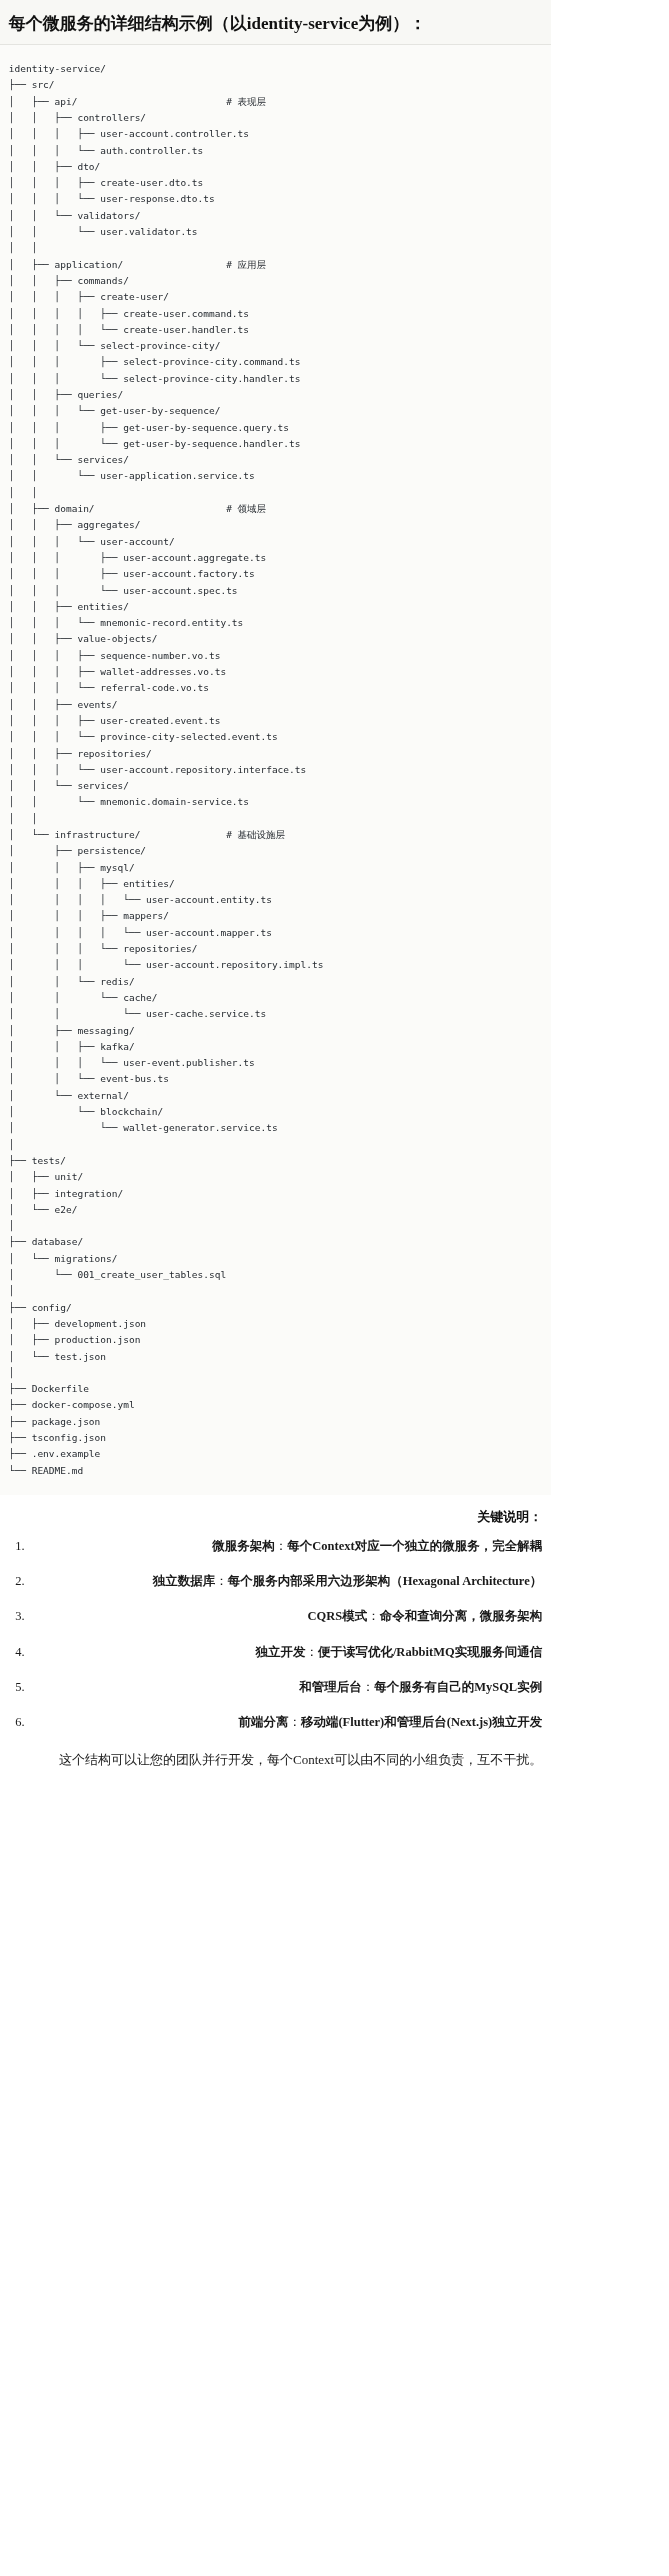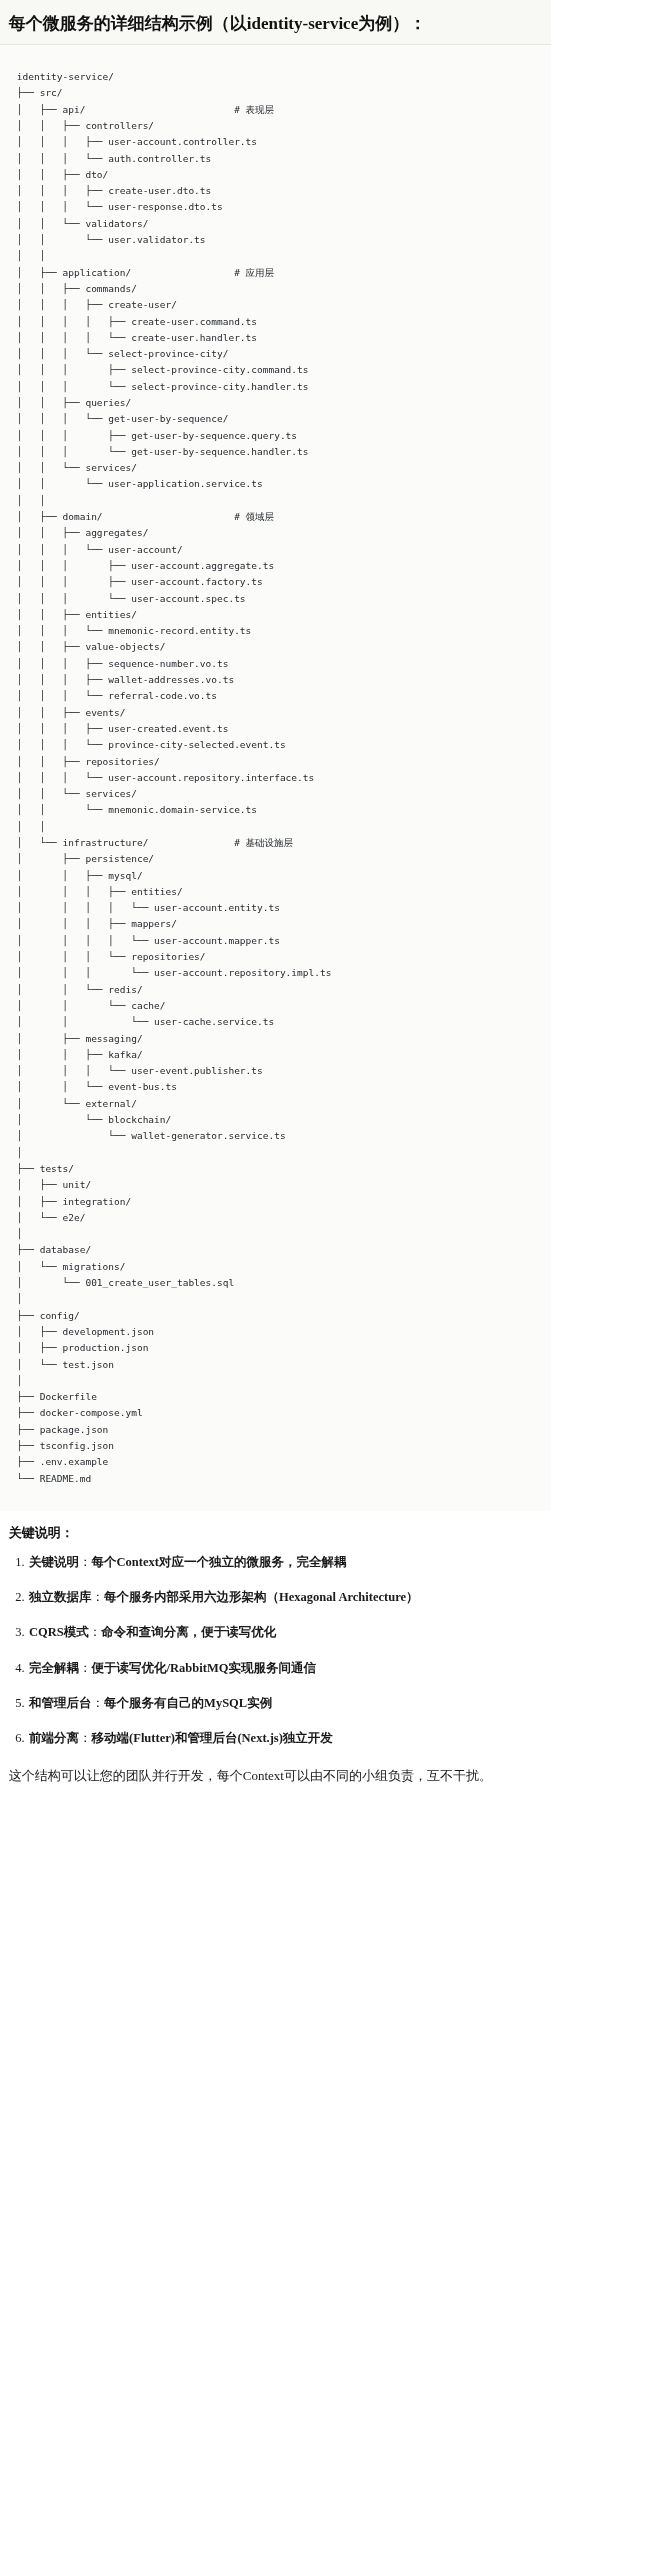--- a/index.html
+++ b/index.html
@@ -37,35 +37,36 @@
     margin: 0;
   }
 
   
   .code-block {
     background: #fbfbf9;
     padding: 16.3px 8.8px 16.3px 8.8px;
     box-sizing: border-box;
   }
   pre.tree {
-    margin: 8px;
+    margin: 0;
     font-family: "DejaVu Sans Mono", "Liberation Mono", monospace;
     font-size: 9.5px;
     line-height: 16.3px;
     color: #24292f;
     white-space: pre;
     letter-spacing: 0px;
     tab-size: 4;
   }
 
   
   .notes {
     background: #ffffff;
     padding: 13.8px 8.8px 8.8px 8.8px;
     box-sizing: border-box;
+    text-align: right;
   }
   .notes-title {
     font-family: "Liberation Serif", serif;
     font-weight: bold;
     font-size: 13px;
     color: #111111;
     margin: 0 0 11.3px 0;
     line-height: 1.3;
   }
   ol.notes-list {
@@ -200,30 +201,30 @@
 ├── tsconfig.json
 ├── .env.example
 └── README.md</pre>
   </div>
 
   <div class="notes">
     <h2 class="notes-title">关键说明：</h2>
 
     <ol class="notes-list">
       <li>
-        <span class="note-term">关键说明</span><span class="note-sep">：</span><span class="note-desc">每个Context对应一个独立的微服务，完全解耦</span>
+        <span class="note-term">微服务架构</span><span class="note-sep">：</span><span class="note-desc">每个Context对应一个独立的微服务，完全解耦</span>
       </li>
       <li>
         <span class="note-term">独立数据库</span><span class="note-sep">：</span><span class="note-desc">每个服务内部采用六边形架构（Hexagonal Architecture）</span>
       </li>
       <li>
-        <span class="note-term">CQRS模式</span><span class="note-sep">：</span><span class="note-desc">命令和查询分离，便于读写优化</span>
-      </li>
-      <li>
-        <span class="note-term">完全解耦</span><span class="note-sep">：</span><span class="note-desc">便于读写优化/RabbitMQ实现服务间通信</span>
+        <span class="note-term">CQRS模式</span><span class="note-sep">：</span><span class="note-desc">命令和查询分离，微服务架构</span>
+      </li>
+      <li>
+        <span class="note-term">独立开发</span><span class="note-sep">：</span><span class="note-desc">便于读写优化/RabbitMQ实现服务间通信</span>
       </li>
       <li>
         <span class="note-term">和管理后台</span><span class="note-sep">：</span><span class="note-desc">每个服务有自己的MySQL实例</span>
       </li>
       <li>
         <span class="note-term">前端分离</span><span class="note-sep">：</span><span class="note-desc">移动端(Flutter)和管理后台(Next.js)独立开发</span>
       </li>
     </ol>
 
     <p class="closing">这个结构可以让您的团队并行开发，每个Context可以由不同的小组负责，互不干扰。</p>

